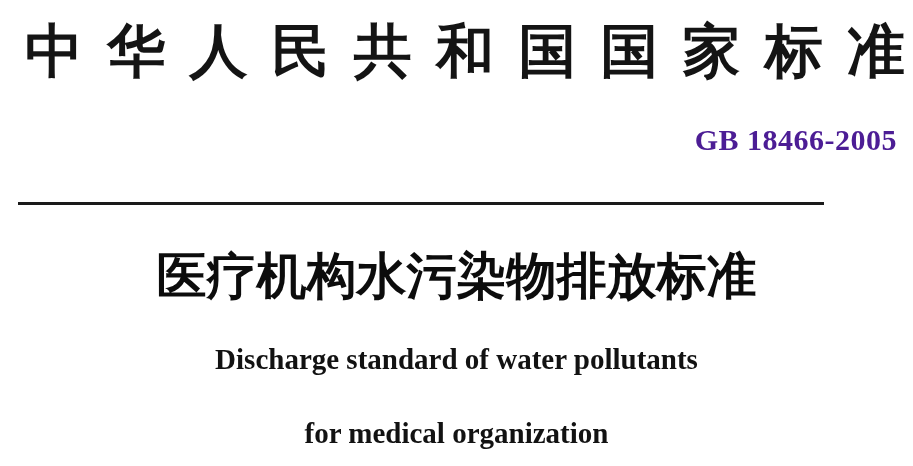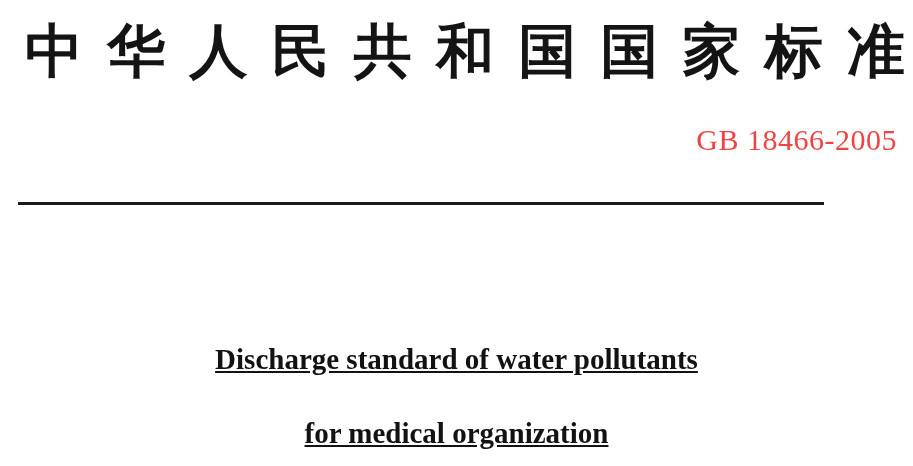--- a/index.html
+++ b/index.html
@@ -32,22 +32,22 @@
     white-space: nowrap;
   }
   .header-title span { display: block; }
   
   .std-number {
     position: absolute;
     top: 123px;
     right: 16px;
     font-family: "Liberation Serif", "DejaVu Serif", serif;
     font-size: 30px;
-    font-weight: 400;
-    color: #ef4444;
+    font-weight: 700;
+    color: #4c1d95;
     letter-spacing: 0.5px;
     margin-left: 11px;
   }
   
   .rule {
     position: absolute;
     top: 202px;
     left: 18px;
     width: 806px;
     height: 3px;
@@ -71,21 +71,20 @@
   .en-title {
     position: absolute;
     left: 0;
     width: 100%;
     text-align: center;
     font-family: "Liberation Serif", "DejaVu Serif", serif;
     font-size: 29px;
     font-weight: 700;
     color: #121212;
     line-height: 1.2;
-    text-decoration: underline;
   }
   .en-line1 { top: 342px; }
   .en-line2 { top: 408px; margin-top: 8px; }
 </style>
 </head>
 <body>
 
 <div class="page">
 
   <div class="header-title">
@@ -99,18 +98,19 @@
       <span>国</span>
       <span>家</span>
       <span>标</span>
       <span>准</span>
     </div>
 
   <div class="std-number">GB 18466-2005</div>
 
   <div class="rule"></div>
 
+  <div class="cn-title">医疗机构水污染物排放标准</div>
 
   <div class="en-title en-line1">Discharge standard of water pollutants</div>
 
   <div class="en-title en-line2">for medical organization</div>
 
 </div>
 
 </body></html>

